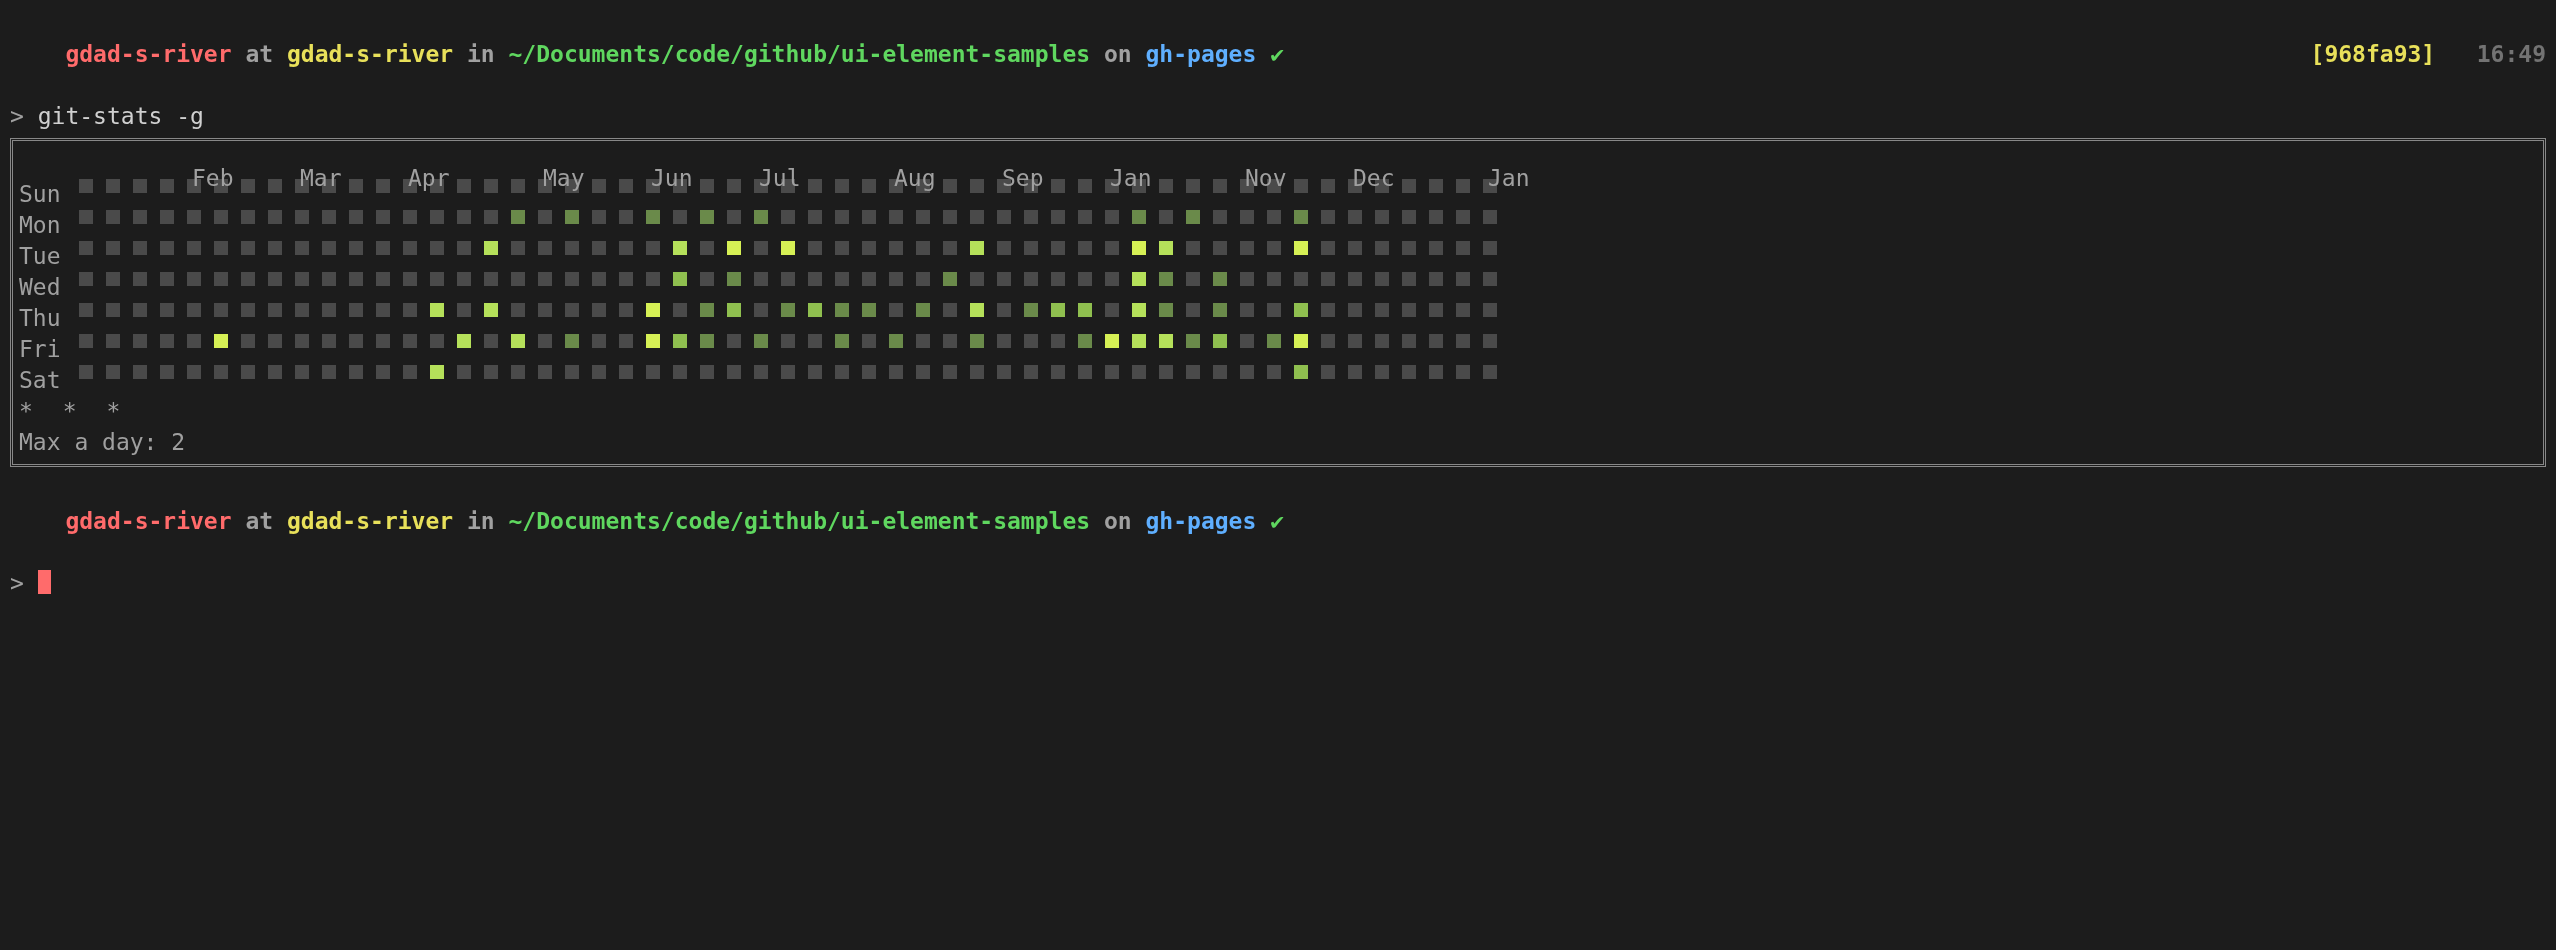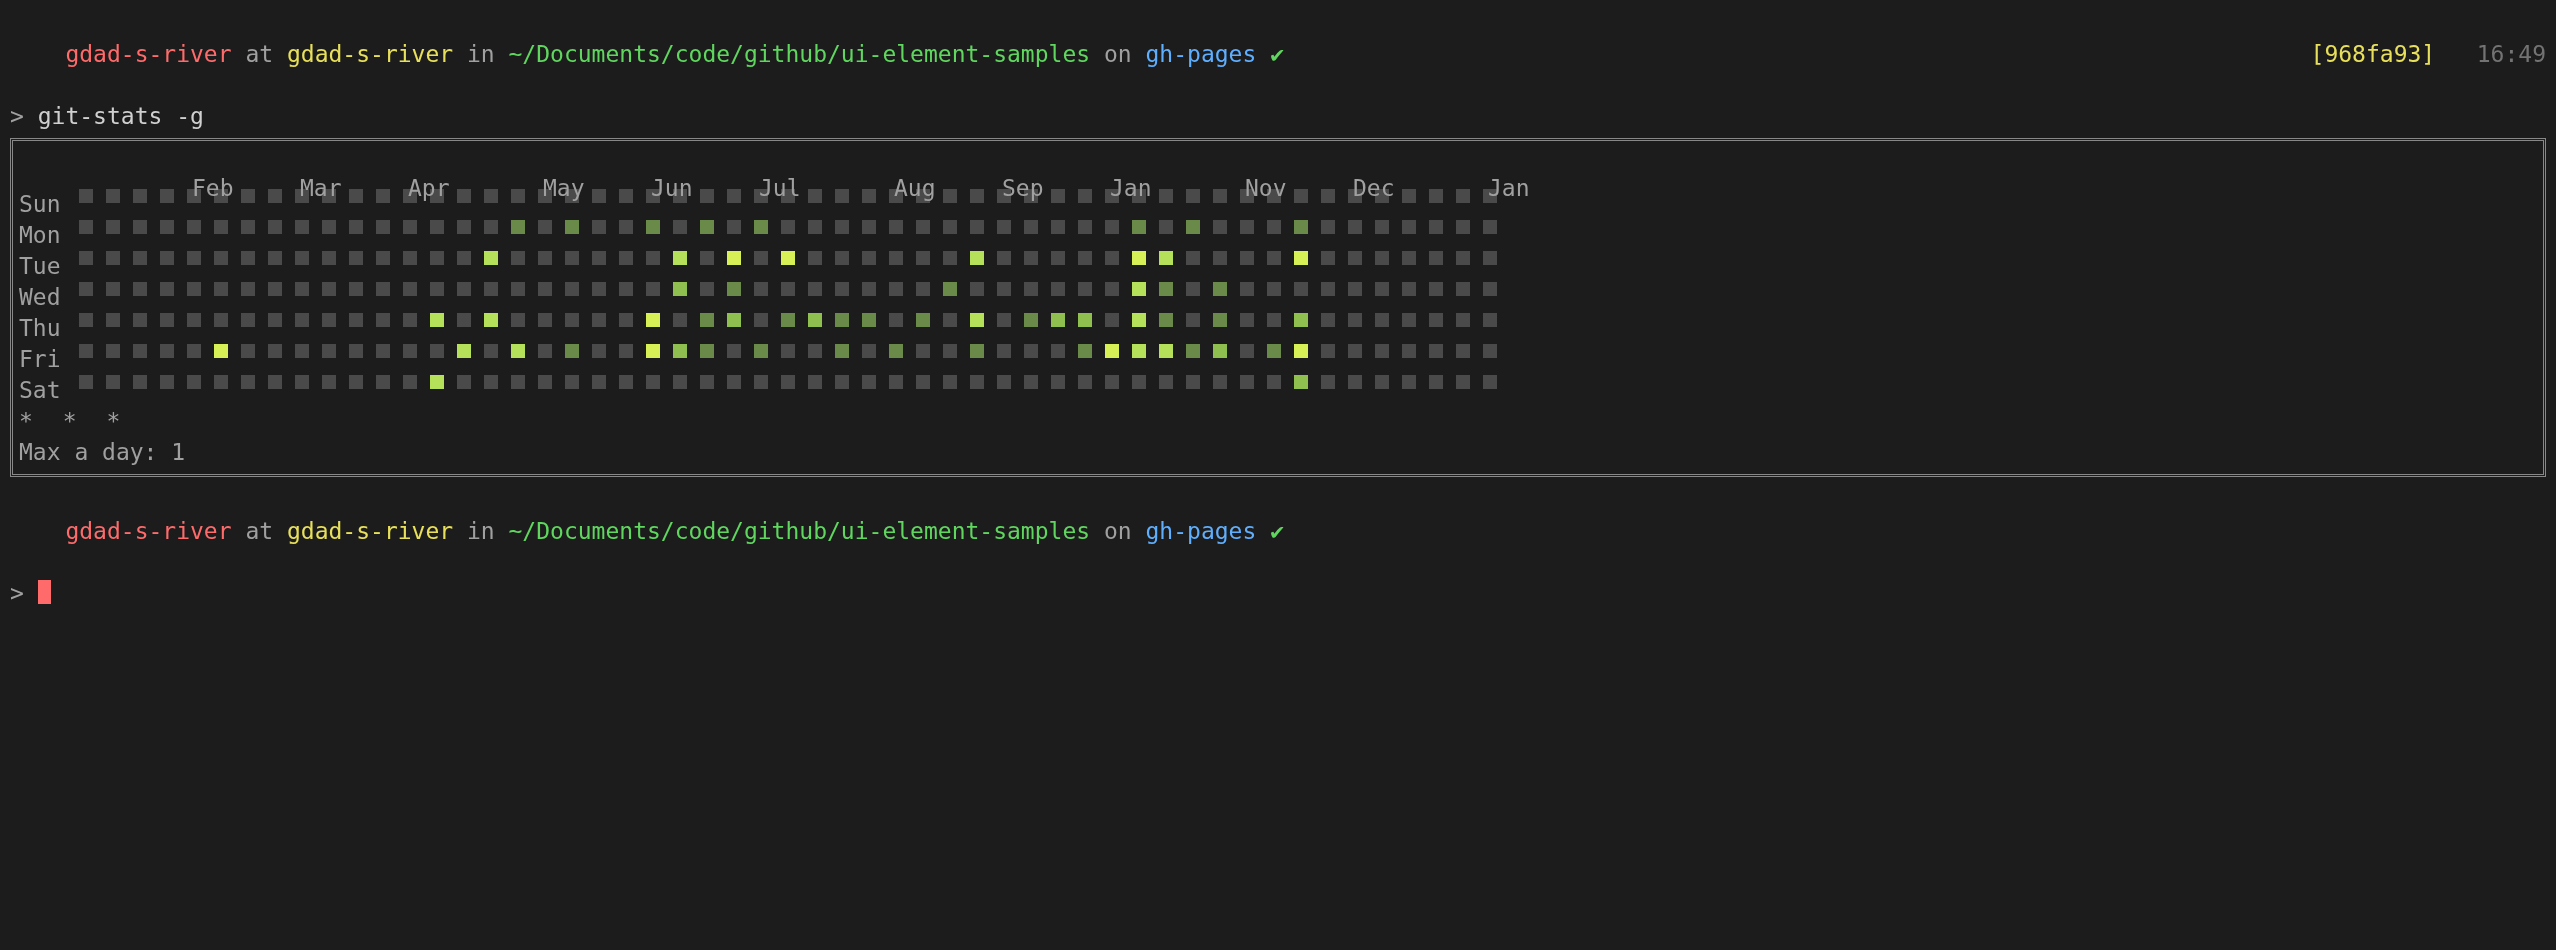--- a/index.html
+++ b/index.html
@@ -11,20 +11,21 @@
     font-family: "Menlo", "Monaco", "Consolas", monospace;
     font-size: 23px;
     line-height: 1.35;
     width: 2556px;
     overflow: hidden;
   }
   .prompt-line {
     display: flex;
     justify-content: space-between;
     white-space: pre;
+    font-weight: bold;
   }
   .user   { color: #ff6b6b; }
   .at     { color: #a0a0a0; }
   .host   { color: #e8e05a; }
   .path   { color: #5fd75f; }
   .branch { color: #5fafff; }
   .check  { color: #5fd75f; }
   .hash   { color: #e8e05a; }
   .time   { color: #737373; }
   .caret  { color: #a0a0a0; }
@@ -33,21 +34,21 @@
     display: inline-block;
     width: 13px;
     height: 24px;
     background: #ff6b6b;
     vertical-align: -3px;
   }
 
   .box {
     border: 3px double #888;
     margin: 6px 0 8px 0;
-    padding: 16px 6px 6px 6px;
+    padding: 6px 6px 6px 6px;
   }
 
   .months {
     display: flex;
     color: #a0a0a0;
     margin-left: 78px;
     height: 32px;
     align-items: center;
   }
   .month { width: 0; position: relative; }
@@ -538,21 +539,21 @@
           <div class="cell c0"></div>
           <div class="cell c0"></div>
           <div class="cell c0"></div>
           <div class="cell c0"></div>
           <div class="cell c0"></div>
           <div class="cell c0"></div>
         </div>
       </div>
     </div>
   <div class="stats-line stars">* * *</div>
-  <div class="stats-line">Max a day: 1</div>
+  <div class="stats-line">Max a day: 2</div>
 </div>
 
 <div class="prompt-line">
   <span>
     <span class="user">gdad-s-river</span><span class="at"> at </span><span class="host">gdad-s-river</span><span class="at"> in </span><span class="path">~/Documents/code/github/ui-element-samples</span><span class="at"> on </span><span class="branch">gh-pages</span><span class="check"> ✔</span>
   </span>
 </div>
 <div>
   <span class="caret">&gt; </span><span class="cursor"></span>
 </div>

